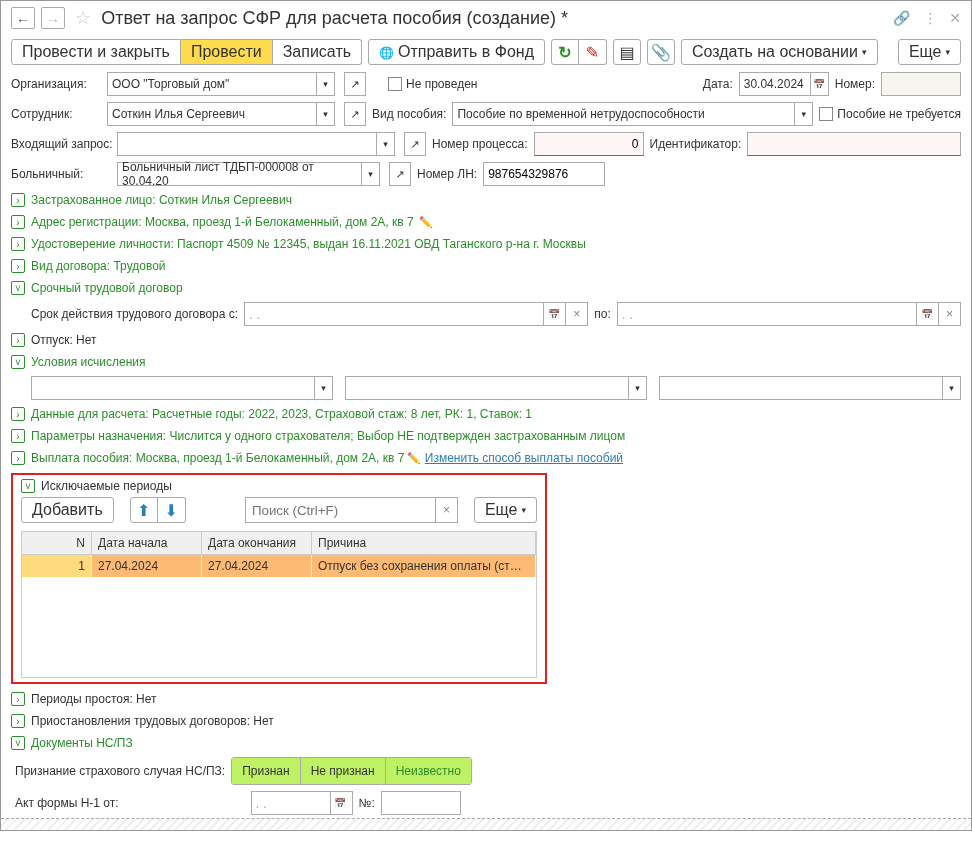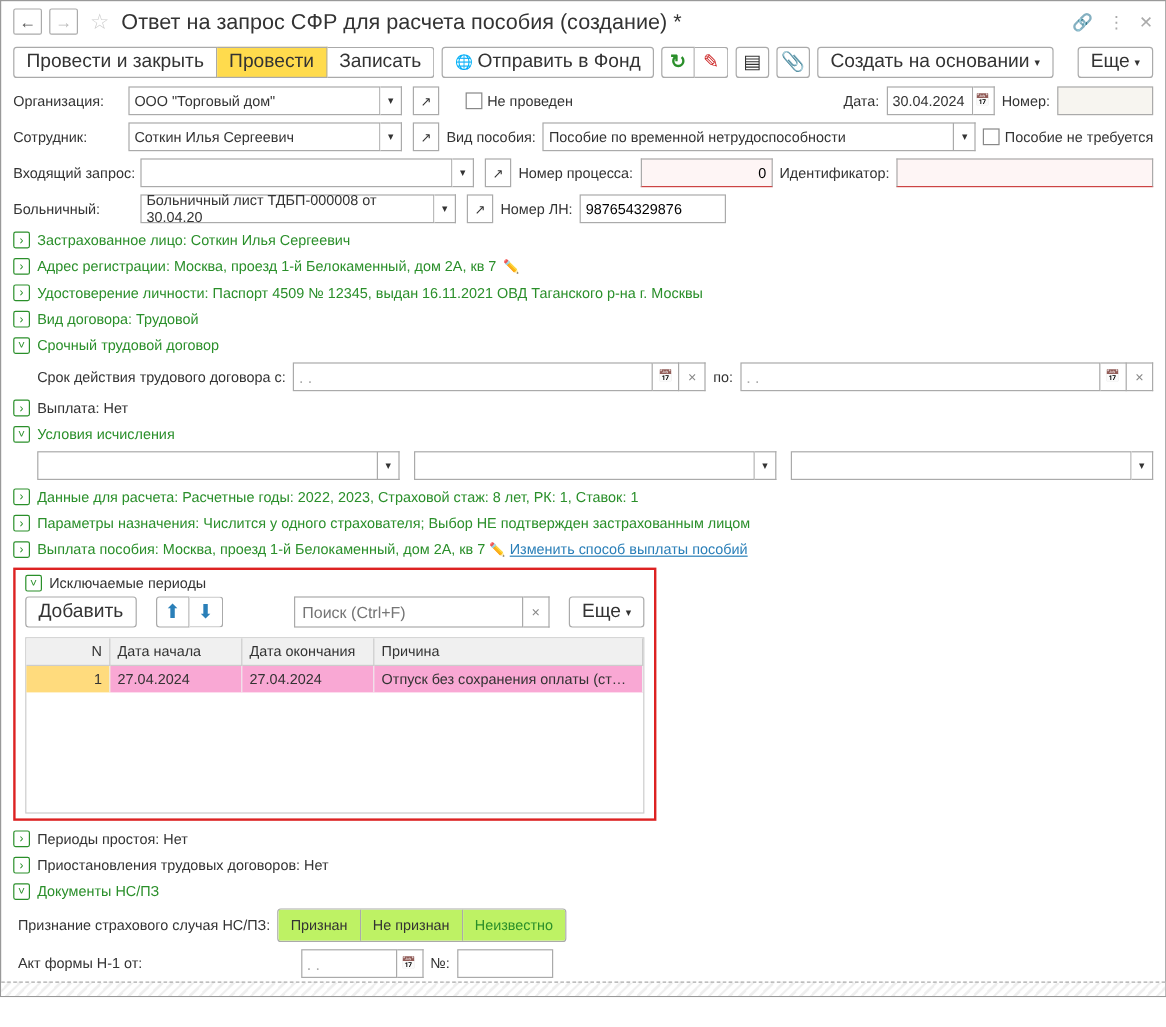--- a/index.html
+++ b/index.html
@@ -67,21 +67,21 @@
 .table { border: 1px solid #ccc; margin-top: 4px; }
 .th-row { display: flex; background: #f0f0f0; }
 .th { border-right: 1px solid #ccc; border-bottom: 1px solid #ccc; padding: 4px 6px; font-size: 12px; }
 .tr-row { display: flex; }
 .td { border-right: 1px solid #eee; padding: 4px 6px; font-size: 12px; }
 .th.n, .td.n { width: 70px; text-align: right; }
 .th.d1, .td.d1 { width: 110px; }
 .th.d2, .td.d2 { width: 110px; }
 .th.r, .td.r { flex: 1; }
 .td.n { background: #ffdb7d; }
-.tr-row .td.d1, .tr-row .td.d2, .tr-row .td.r { background: #f9a8d4; }
+.tr-row .td.d1, .tr-row .td.d2, .tr-row .td.r { background: #fdba74; }
 .table-body-empty { height: 100px; }
 
 
 .toggle-grp { display: flex; border: 1px solid #aaa; border-radius: 3px; overflow: hidden; }
 .toggle-btn { padding: 4px 10px; background: #bef264; border-right: 1px solid #aaa; cursor: pointer; font-size: 12px; height: 26px; display: flex; align-items: center; }
 .toggle-btn:last-child { border-right: none; }
 .toggle-btn.active { color: #2a8f2a; }
 
 
 .torn { height: 12px; background: repeating-linear-gradient(135deg, #fff 0 4px, #eee 4px 6px); border-top: 1px dashed #aaa; }
@@ -226,21 +226,21 @@
     <span class="label">по:</span>
     <div class="date-field" style="flex:1">
       <input class="date-input" style="flex: 1 1 0%;" value=". .">
       <div class="cal-btn cal-icon"></div>
       <div class="clear-btn">×</div>
     </div>
   </div>
 
   <div class="section-row">
       <div class="collapse-icon">›</div>
-      <span class="section-text black">Выплата: Нет</span>
+      <span class="section-text black">Отпуск: Нет</span>
     </div>
   <div class="section-row">
       <div class="collapse-icon">˅</div>
       <span class="section-text">Условия исчисления</span>
     </div>
 
   <div class="form-row" style="padding-left:30px; gap:12px">
     <div class="select-box" style="flex:1">
         <div class="select-main" style="flex:1"></div>
         <div class="select-arrow">▾</div>

